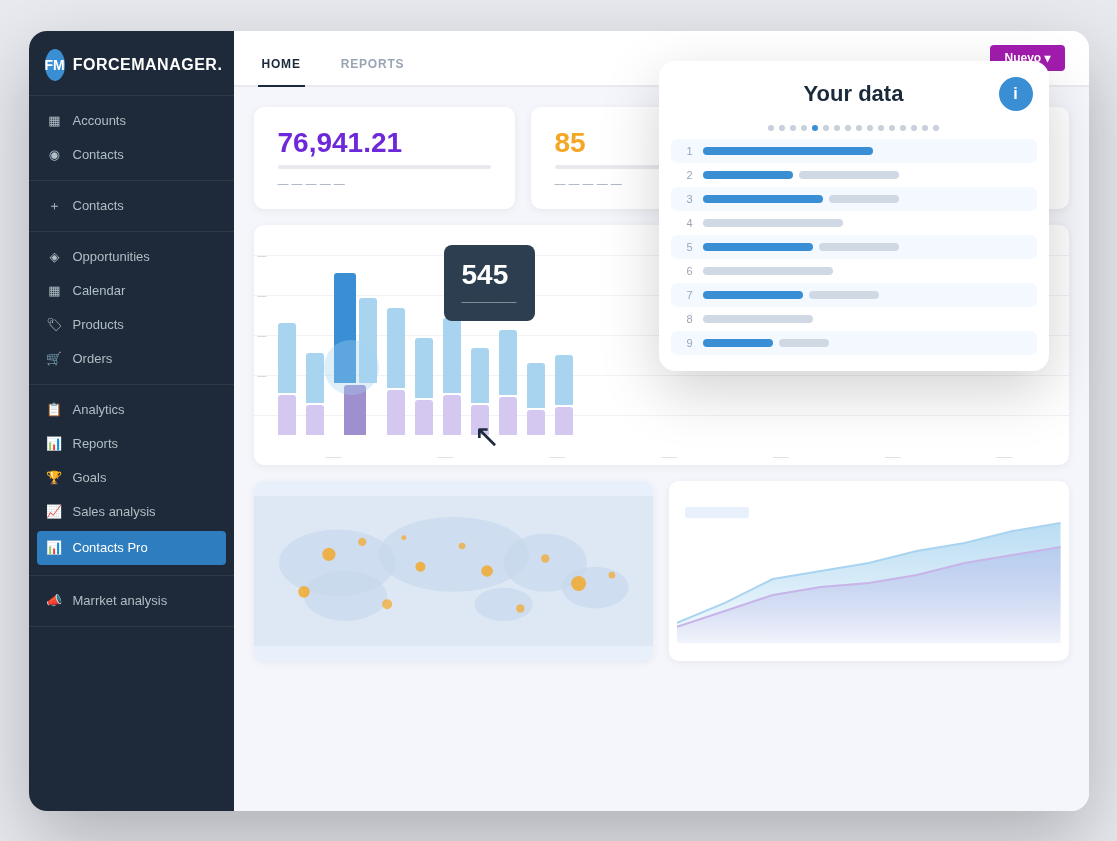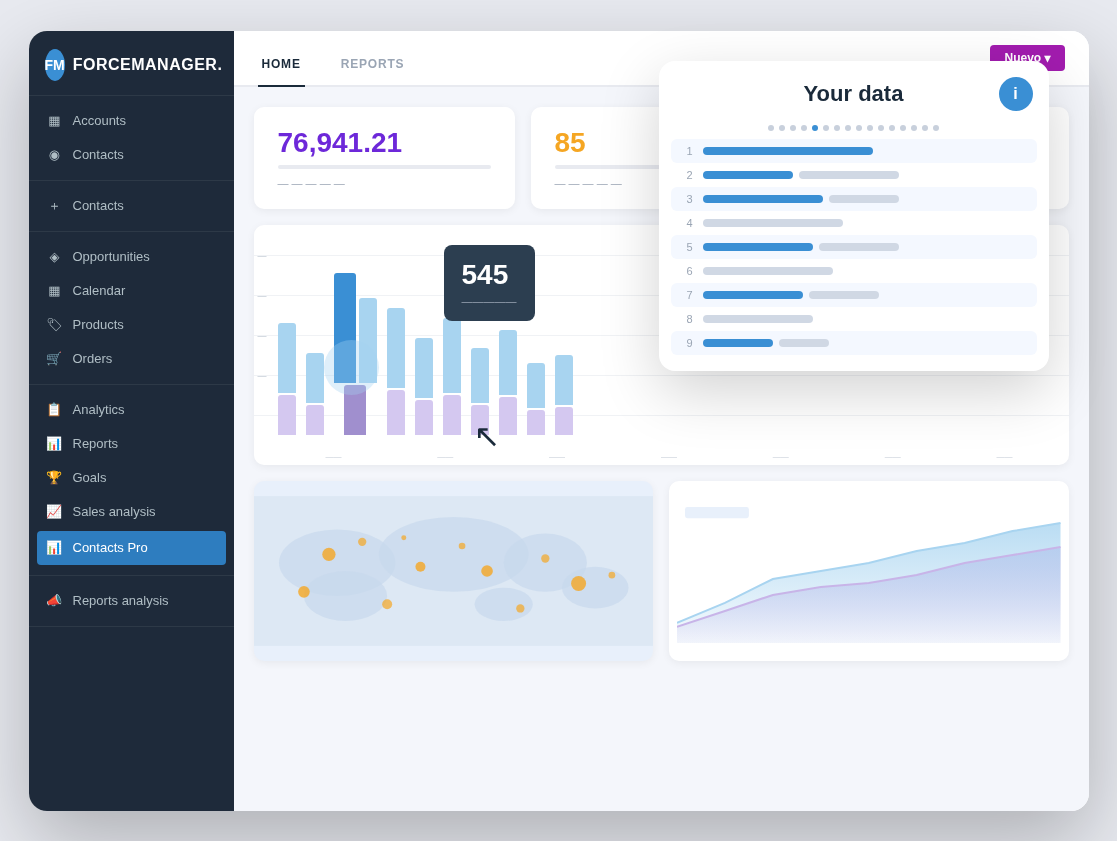--- a/index.html
+++ b/index.html
@@ -504,21 +504,21 @@
         </div>
         <div class="sidebar-item active">
           <span class="item-icon">📊</span>
           <span>Contacts Pro</span>
         </div>
       </div>
 
       <div class="sidebar-section">
         <div class="sidebar-item">
           <span class="item-icon">📣</span>
-          <span>Reports analysis</span>
+          <span>Marrket analysis</span>
         </div>
       </div>
     </nav>
 
     <div class="main-content">
 
       <div class="header-tabs">
         <div class="header-tab active">HOME</div>
         <div class="header-tab">REPORTS</div>
         <div class="header-right">

